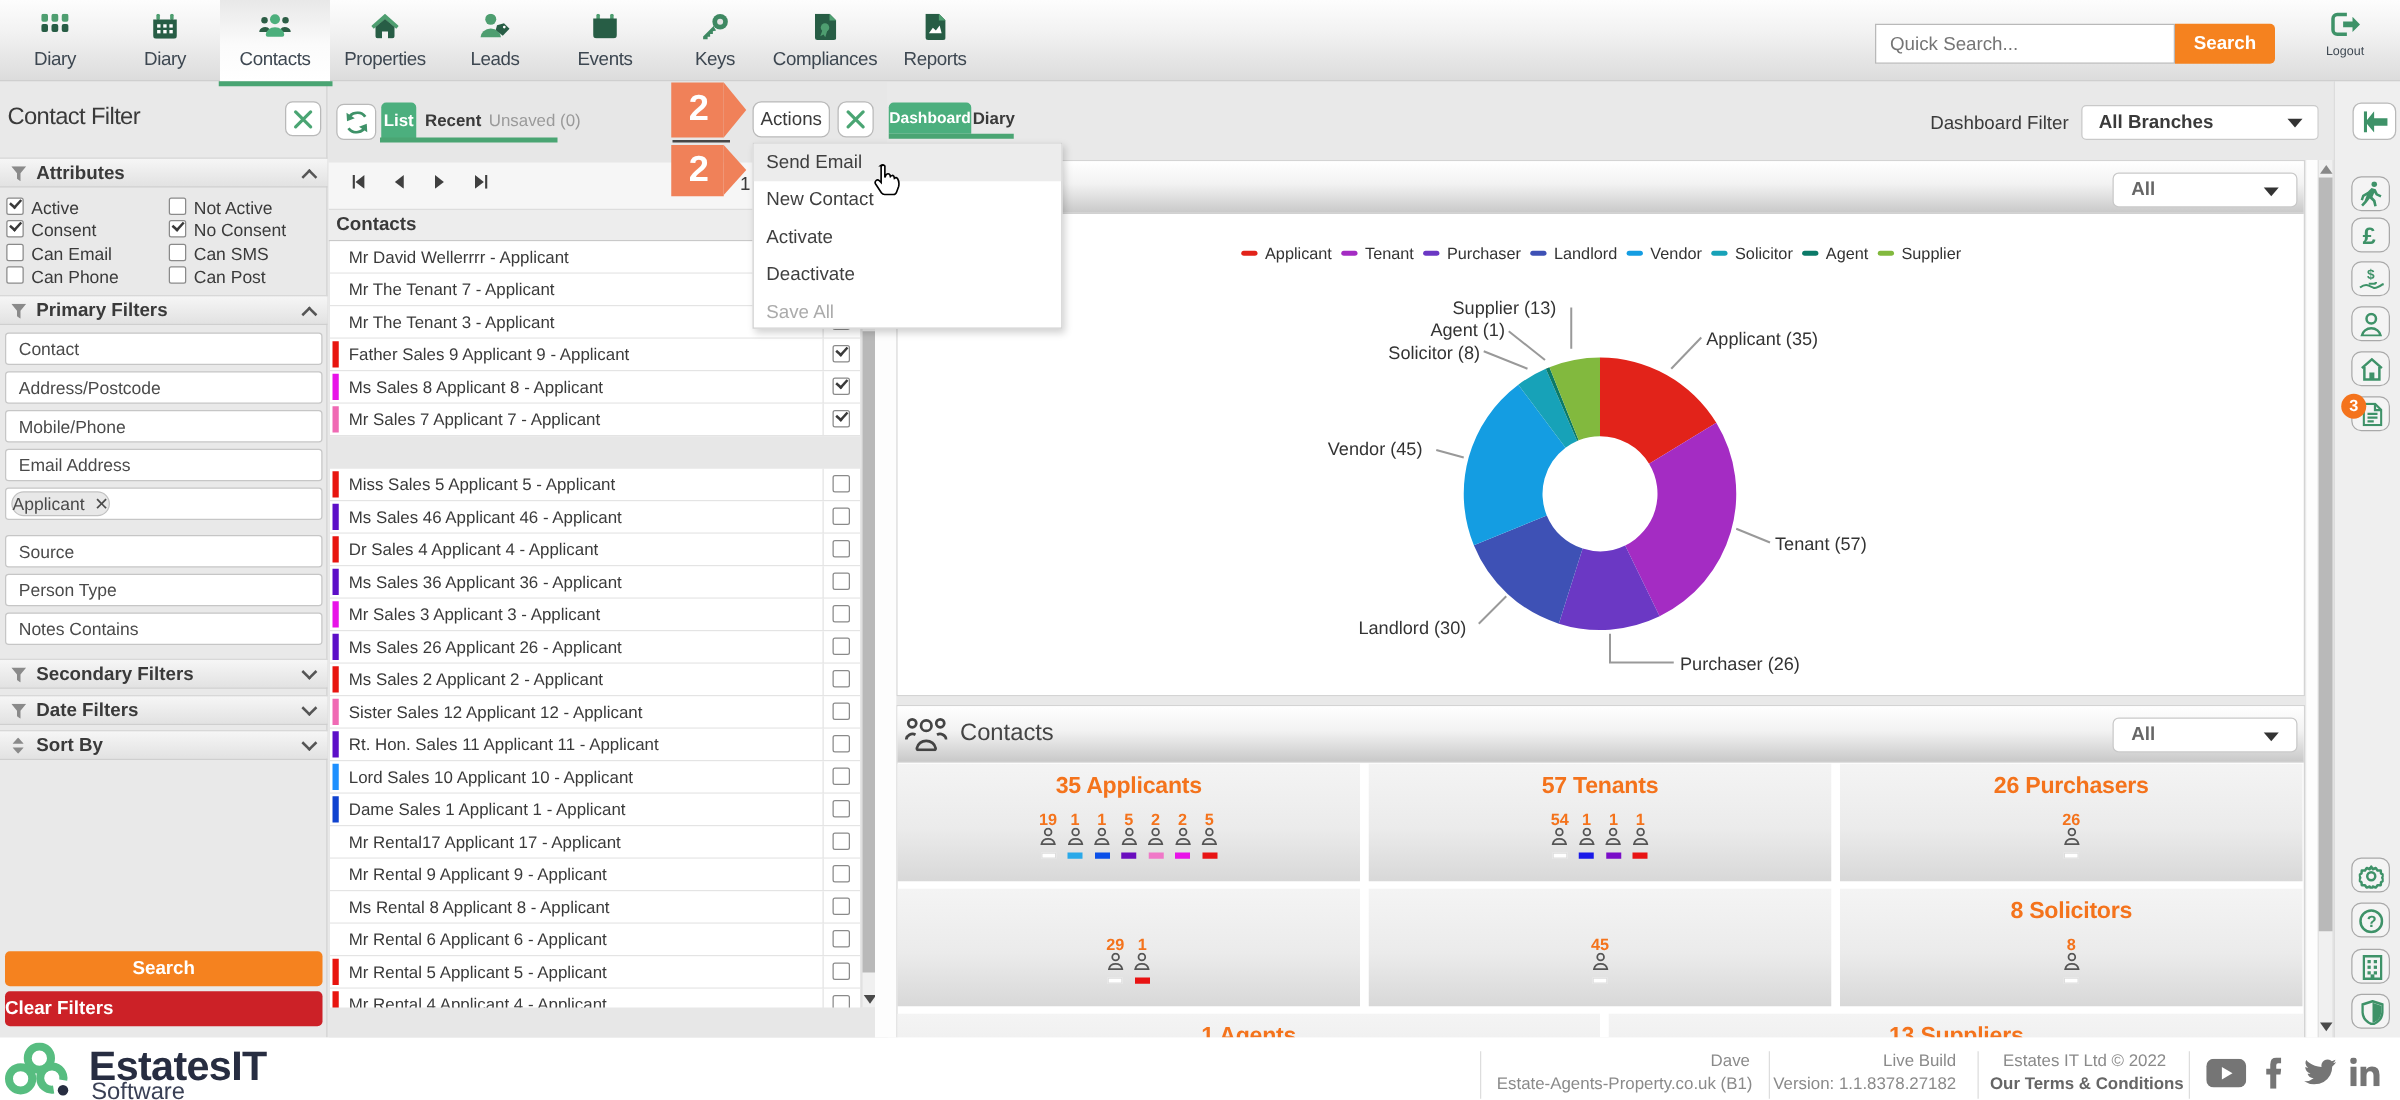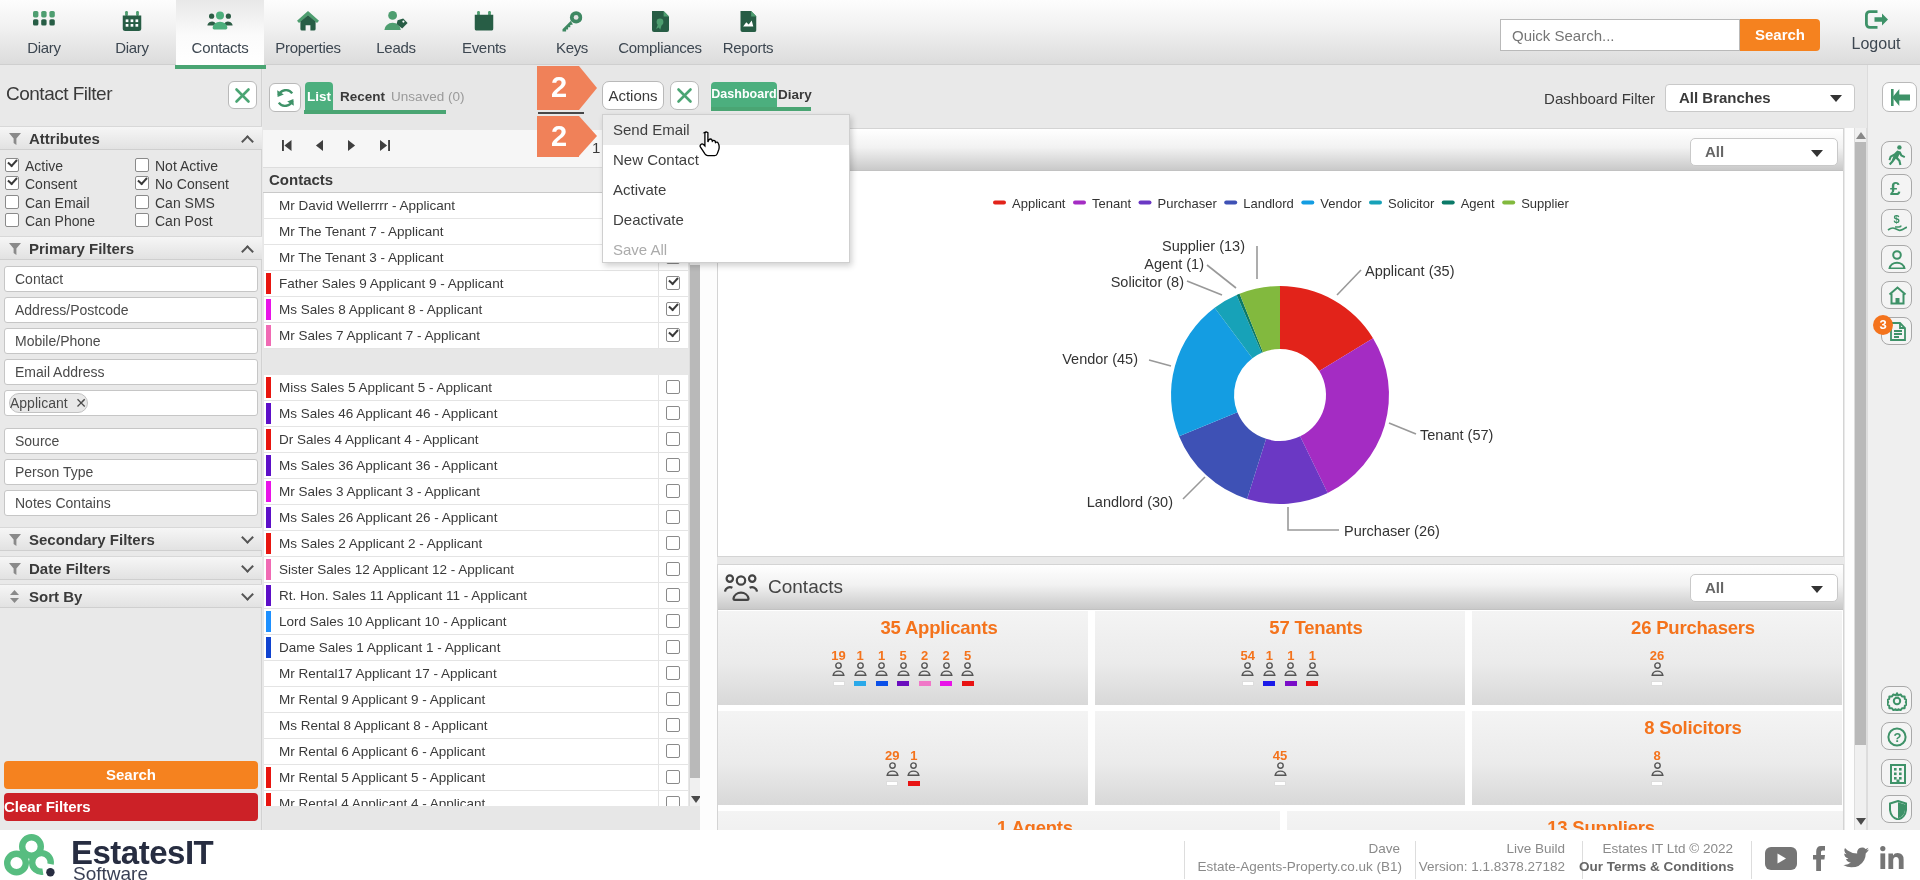--- a/index.html
+++ b/index.html
@@ -43,21 +43,21 @@
 .listrow .ck { position:absolute; left:402px; top:5px; }
 .rowdiv { position:absolute; left:394px; top:0; width:1px; height:26px; background:#e4e4e4; }
 
 
 #dash { overflow:hidden; position:absolute; left:710px; top:65px; width:1145px; height:765px; background:#e9e9e9; }
 .panel { position:absolute; left:7px; width:1127px; background:#fff; border:1px solid #d4d4d4; }
 .panelhead { position:absolute; left:0; top:0; width:100%; height:42px; background:linear-gradient(180deg,#ffffff 0%,#f2f2f2 45%,#c9c9c9 100%); border-bottom:1px solid #c2c2c2; }
 .allsel { position:absolute; width:148px; height:28px; background:#fff; border:1px solid #c9c9c9; border-radius:5px;
   font-size:15px; font-weight:bold; color:#666; line-height:26px; padding-left:14px; }
 .allsel::after { content:""; position:absolute; right:14px; top:11px; border-left:6px solid transparent; border-right:6px solid transparent; border-top:7px solid #333; }
-.card { position:absolute; background:linear-gradient(180deg,#f4f4f4 0%,#ebebeb 55%,#d8d8d8 100%);padding-left:36px; }
+.card { position:absolute; background:linear-gradient(180deg,#f4f4f4 0%,#ebebeb 55%,#d8d8d8 100%); }
 .card .ttl { width:100%; text-align:center; position:absolute; top:6px; font-size:18.5px; font-weight:bold; color:#f4731c; letter-spacing:-0.2px; }
 .cgroup { display:inline-block; vertical-align:top; width:21.5px; text-align:center; }
 .cgroup .n { font-size:13px; font-weight:bold; color:#f4731c; line-height:13px; }
 .cgroup .bar2 { margin:1px auto 0; width:12px; height:5px; }
 
 
 #rrail { position:absolute; left:1867px; top:65px; width:53px; height:767px; background:#efefef; border-left:1px solid #dcdcdc; }
 .railbtn { position:absolute; left:13px; width:31px; height:28px; background:#f4f4f4; border:1px solid #a9a9a9; border-radius:8px; }
 .vscroll { position:absolute; width:13px; background:#f0f0f0; border-left:1px solid #ddd; border-right:1px solid #ddd; }
 .vthumb { position:absolute; left:0px; width:11px; background:#b9b9b9; }
@@ -178,21 +178,21 @@
         </svg></span>
       <span class="lb">Reports</span>
     </div>
   <input style="position: absolute; left: 1500px; top: 19px; width: 240px; height: 32px; border: 1px solid rgb(185, 185, 185); background: rgb(255, 255, 255); font-size: 15px; color: rgb(136, 136, 136); padding-left: 11px; font-family: &quot;Liberation Sans&quot;, sans-serif;" placeholder="Quick Search...">
   <div style="position:absolute; left:1740px; top:19px; width:80px; height:32px; background:#f5821f; border-radius:0 4px 4px 0; color:#fff; font-weight:bold; font-size:15px; text-align:center; line-height:32px;">Search</div>
   <div style="position:absolute; left:1846px; top:8px; width:60px; height:50px; text-align:center;">
     <svg width="24" height="21" viewBox="0 0 24 21" style="margin-top:1px">
         <path d="M13.5 2.6 H5.8 A3.4 3.4 0 0 0 2.4 6 v9 a3.4 3.4 0 0 0 3.4 3.4 h7.7" fill="none" stroke="#3e9268" stroke-width="2.8"></path>
         <path d="M10.5 8.2 h7.5 v-3.8 l6 6.1 -6 6.1 v-3.8 h-7.5 Z" fill="#3e9268"></path>
       </svg>
-    <div style="font-size:16px; color:#3d4751; margin-top:1px;">Logout</div>
+    <div style="font-size:10px; color:#3d4751; margin-top:1px;">Logout</div>
   </div>
 </div>
 <div id="leftbar">
   <div style="position:absolute; left:6px; top:18px; font-size:19px; letter-spacing:-0.5px; color:#3a3a3a;">Contact Filter</div>
   <div class="toolbtn" style="left:228px; top:16px; width:29px; height:28px;"><svg width="17" height="17" viewBox="0 0 17 17" style="margin:5px 0 0 5px">
         <g stroke="#4aa573" stroke-width="2.6" stroke-linecap="round">
           <path d="M2.5 2.5 L14.5 14.5"></path>
           <path d="M14.5 2.5 L2.5 14.5"></path>
         </g>
       </svg></div>
@@ -752,21 +752,21 @@
   <div style="position:absolute; left:73px; top:33px; font-size:19px; color:#3a4055;">Software</div>
   <div class="fdiv" style="left:1184px;"></div>
   <div class="fdiv" style="left:1415px;"></div>
   <div class="fdiv" style="left:1582px;"></div>
   <div class="fdiv" style="left:1751px;"></div>
   <div class="ftx" style="right:520px; top:11px;">Dave</div>
   <div class="ftx" style="right:518px; top:29px;">Estate-Agents-Property.co.uk (B1)</div>
   <div class="ftx" style="right:355px; top:11px;">Live Build</div>
   <div class="ftx" style="right:355px; top:29px;">Version: 1.1.8378.27182</div>
   <div class="ftx" style="right:187px; top:11px;">Estates IT Ltd © 2022</div>
-  <div class="ftx" style="right:186px; top:29px; font-weight:bold; color:#666;">Our Terms &amp; Conditions</div>
+  <div class="ftx" style="right:173px; top:29px; font-weight:bold; color:#666;">Our Terms &amp; Conditions</div>
   <svg width="32" height="23" viewBox="0 0 32 23" style="position:absolute; left:1765px; top:17px;">
       <rect x="0" y="0" width="32" height="23" rx="6" fill="#757575"></rect>
       <path d="M12.5 6.5 L21 11.5 12.5 16.5 Z" fill="#fff"></path>
     </svg>
   <svg width="13" height="25" viewBox="0 0 13 25" style="position:absolute; left:1812px; top:16px;">
       <path d="M9 0 H13 V4.5 H10.5 q-1.5 0-1.5 1.6 V9 H13 L12.4 13.5 H9 V25 H4.2 V13.5 H1 V9 H4.2 V5.6 Q4.2 0 9 0 Z" fill="#757575"></path>
     </svg>
   <svg width="27" height="22" viewBox="0 0 27 22" style="position:absolute; left:1842px; top:17px;">
       <path d="M27 2.6 q-1.2 0.6-2.5 0.8 Q26 2.2 26.4 0.8 q-1.4 0.8-2.9 1.1 Q22.2 0.5 20.3 0.5 q-3.6 0-4.9 3.2 q-0.5 1.2-0.2 2.8 Q9.5 6.2 5.7 3.4 Q4.2 2.3 3 0.9 Q2.2 2.3 2.4 3.8 q0.3 2.2 2.2 3.5 Q3.3 7.2 2.2 6.6 q0 3.8 4.2 5.2 q-1.2 0.3-2.4 0.1 q1.2 3.2 4.9 3.6 Q6 17.9 2.4 17.9 H1.3 q3.7 2.4 8 2.4 q8.9 0 12.9-7.4 q1.5-2.8 1.5-5.8 V6.4 Q25.8 4.6 27 2.6 Z" fill="#757575"></path>
     </svg>

